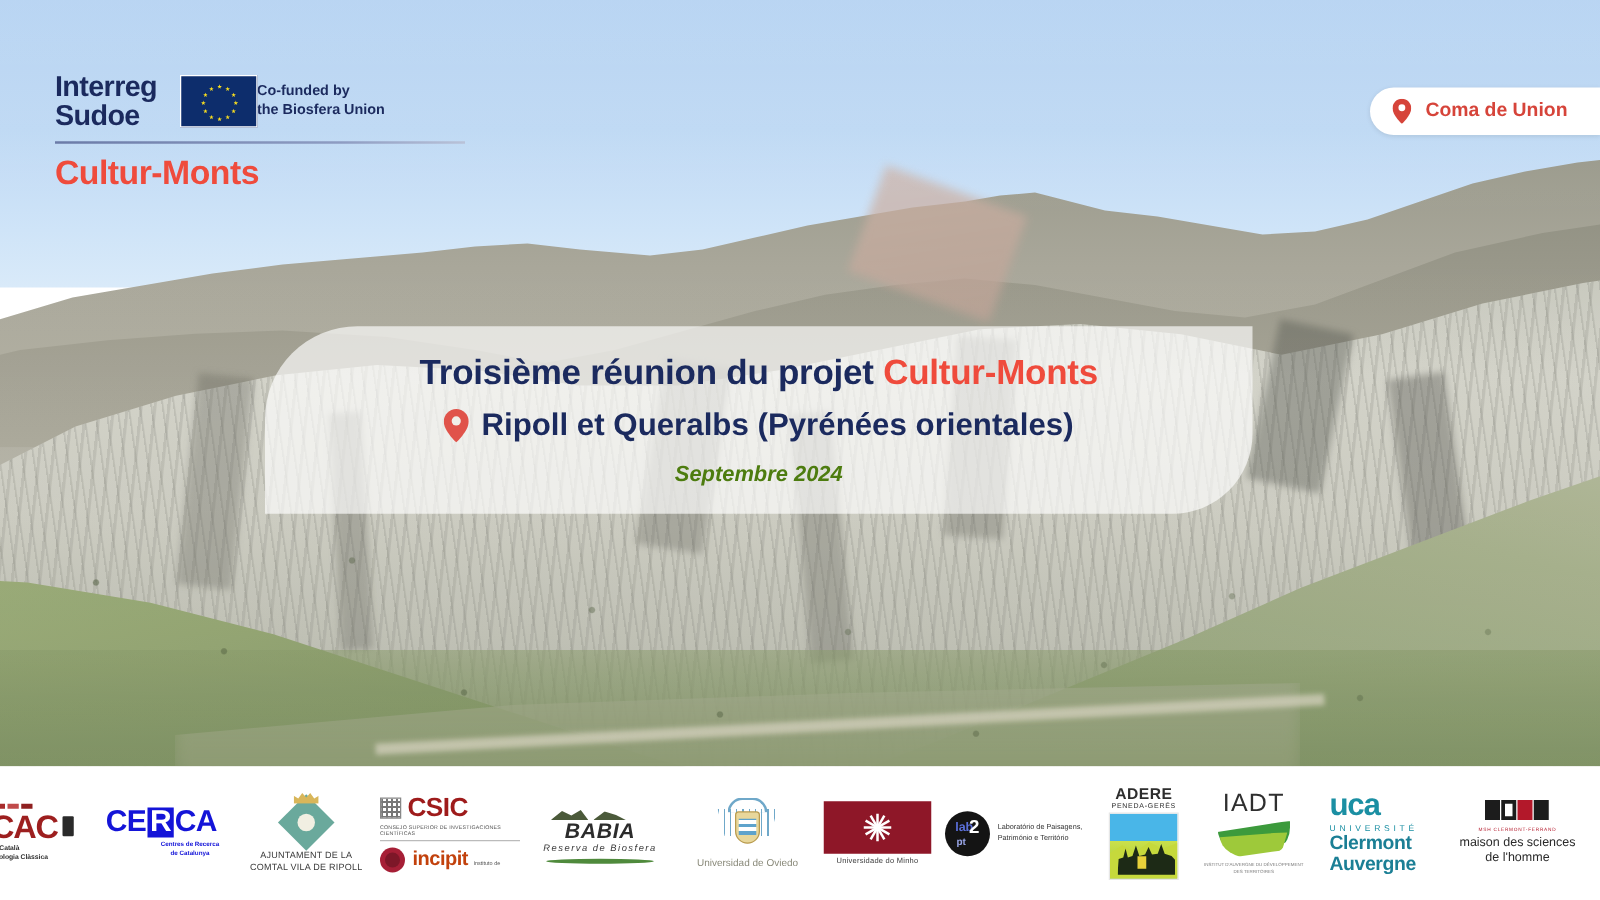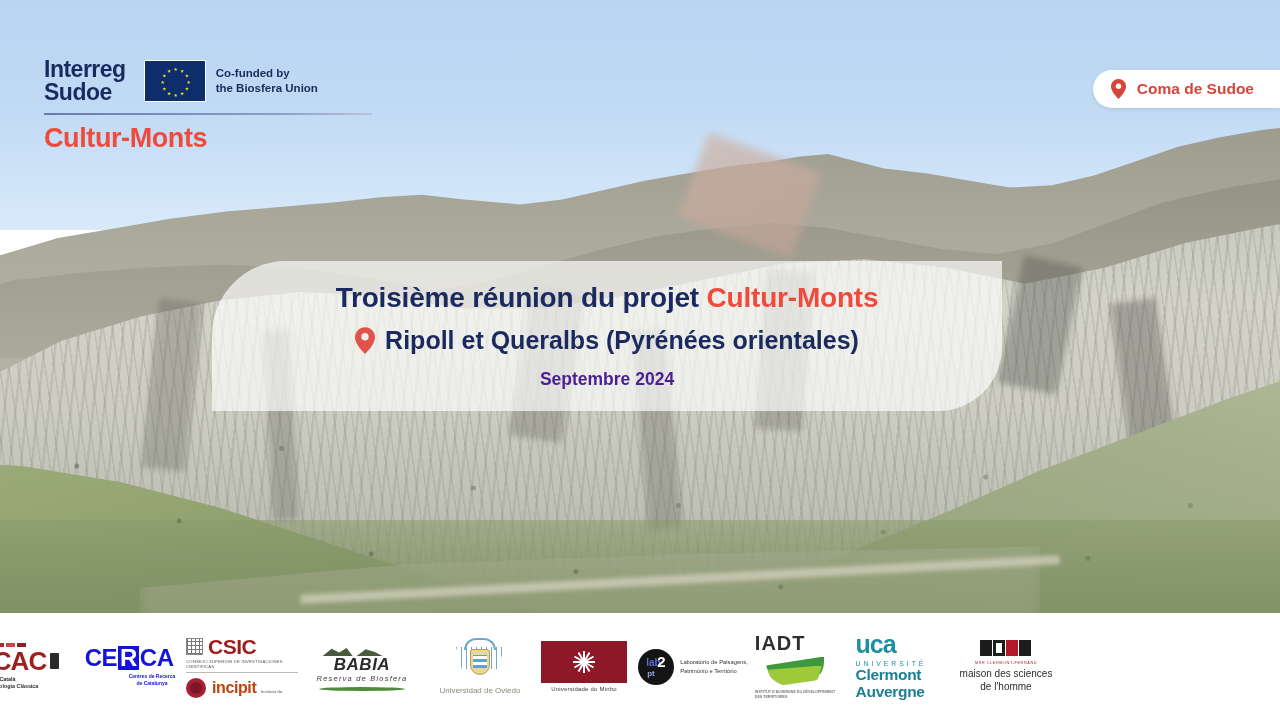--- a/index.html
+++ b/index.html
@@ -121,21 +121,21 @@
 
   
   .logo-block { position:absolute; left:44px; top:58px; width:340px; }
   .logo-top { display:flex; align-items:center; gap:18px; }
   .interreg-word {
     color:#1b2a5e; font-weight:bold; line-height:1.02; letter-spacing:-0.5px;
   }
   .interreg-word .l1 { font-size:23px; display:block; }
   .interreg-word .l2 { font-size:23px; display:block; }
 
-  .eu-lockup { display:flex; align-items:center; gap:10px; }
+  .eu-lockup { display:flex; align-items:center; }
   .eu-flag {
     width:62px; height:42px; background:#0d2d6c; border:1px solid #ffffff;
     position:relative; flex:0 0 auto;
   }
   .eu-flag .star {
     position:absolute; width:4px; height:4px; background:#f6dc20;
     clip-path: polygon(50% 0%,61% 35%,98% 35%,68% 57%,79% 91%,50% 70%,21% 91%,32% 57%,2% 35%,39% 35%);
   }
   .eu-text { color:#1b2a5e; font-size:11.5px; font-weight:bold; line-height:1.35; white-space:nowrap; }
 
@@ -169,21 +169,21 @@
   .t-line1 {
     font-size:28px; font-weight:bold; color:#1b2a5e; letter-spacing:-0.2px;
     white-space:nowrap; margin-bottom:12px;
   }
   .t-line1 .accent { color:#ef4b3c; }
   .t-line2 {
     display:flex; align-items:center; gap:10px;
     font-size:25px; font-weight:bold; color:#1b2a5e; white-space:nowrap;
     margin-bottom:14px;
   }
-  .t-line3 { font-size:17.5px; font-weight:bold; color:#4c1d95; }
+  .t-line3 { font-size:17.5px; font-weight:bold; color:#4d7c0f;font-style:italic; }
 
   
   .footer {
     position:absolute; left:0; top:613px; width:1280px; height:107px;
     background:#ffffff; display:flex; align-items:center;
   }
   .logo-slot {
     height:100%; display:flex; align-items:center; justify-content:center;
     flex:0 0 auto; position:relative;
   }
@@ -271,21 +271,21 @@
   .adere { width:90px; text-align:center; }
   .adere .cap { font-size:12.5px; font-weight:bold; color:#2d2d2d; letter-spacing:.4px; line-height:1; }
   .adere .cap2 { font-size:5.6px; color:#2d2d2d; letter-spacing:.6px; margin-bottom:2px; }
   .adere .pic { width:56px; height:54px; margin:0 auto; background:linear-gradient(to bottom,#49b6e8 0%,#49b6e8 42%,#cbe04a 42%,#9ec63a 100%); position:relative; border:1px solid #e6e6e6; }
   .adere .hill { position:absolute; left:0; bottom:0; width:100%; height:34px; background:#c6d93c; clip-path: polygon(0% 100%,0% 40%,18% 22%,38% 38%,58% 14%,78% 30%,100% 16%,100% 100%); }
   .adere .silh { position:absolute; left:6px; bottom:3px; width:46px; height:30px; background:#1d2a16;
     clip-path: polygon(0% 100%,2% 58%,10% 54%,14% 30%,18% 54%,26% 50%,32% 22%,38% 50%,48% 46%,54% 26%,60% 46%,70% 44%,76% 18%,82% 44%,94% 50%,100% 60%,100% 100%); }
   .adere .ylw { position:absolute; left:22px; bottom:8px; width:7px; height:10px; background:#e8d13a; }
 
   
-  .iadt { width:86px; text-align:left;font-weight:bold; }
+  .iadt { width:86px; text-align:center; }
   .iadt .word { font-size:20px; color:#2f2f2f; letter-spacing:1px; line-height:1; }
   .iadt .leaf { width:58px; height:30px; margin:4px auto 0; position:relative; }
   .iadt .leaf .a { position:absolute; inset:0; background:#3c9a3c; border-radius:0 0 60% 60%/0 0 100% 100%; clip-path: polygon(0% 30%,100% 0%,100% 55%,10% 100%,0% 70%); }
   .iadt .leaf .b { position:absolute; left:2px; top:9px; width:54px; height:21px; background:#9ec93a; border-radius:0 0 60% 60%/0 0 100% 100%; clip-path: polygon(0% 20%,100% 0%,92% 70%,10% 100%,0% 60%); }
   .iadt .tiny { font-size:3.6px; color:#7a7a7a; line-height:1.5; margin-top:3px; }
 
   
   .uca { width:106px; text-align:left; }
   .uca .mark { font-size:25px; font-weight:bold; color:#1b8fa3; letter-spacing:-1px; line-height:1; }
   .uca .l1 { font-size:6.8px; color:#1b8fa3; letter-spacing:3px; margin-top:3px; }
@@ -360,21 +360,21 @@
     </div>
     <div class="logo-rule"></div>
     <div class="cultur-monts">Cultur-Monts</div>
   </div>
 
   <div class="loc-badge">
     <svg class="pin" width="15" height="20" viewBox="0 0 24 32">
       <path d="M12 0C5.4 0 0 5.4 0 12c0 9 12 20 12 20s12-11 12-20C24 5.4 18.6 0 12 0z" fill="#d6443a"></path>
       <circle cx="12" cy="11.5" r="4.4" fill="#ffffff"></circle>
     </svg>
-    <span class="lbl">Coma de Sudoe</span>
+    <span class="lbl">Coma de Union</span>
   </div>
 
   <div class="title-card">
     <div class="t-line1">
       <span>Troisième réunion du projet </span><span class="accent">Cultur-Monts</span>
     </div>
     <div class="t-line2">
       <svg width="20" height="27" viewBox="0 0 24 32">
         <path d="M12 0C5.4 0 0 5.4 0 12c0 9 12 20 12 20s12-11 12-20C24 5.4 18.6 0 12 0z" fill="#e0534a"></path>
         <circle cx="12" cy="11.5" r="4.4" fill="#f0efe9"></circle>
@@ -411,20 +411,33 @@
             <span class="rbox">R</span>
             <span>CA</span>
         </div>
         <div class="sub">
           <div>Centres de Recerca</div>
           <div>de Catalunya</div>
         </div>
       </div>
     </div>
 
+    <div class="logo-slot ripoll">
+      <div>
+        <div class="crest">
+          <span class="diamond"></span>
+            <span class="crown"></span>
+            <span class="inner"></span>
+        </div>
+        <div class="sub">
+          <div>AJUNTAMENT DE LA</div>
+          <div>COMTAL VILA DE RIPOLL</div>
+        </div>
+      </div>
+    </div>
 
     <div class="logo-slot csic">
       <div>
         <div class="row1">
           <span class="grid"></span>
           <span class="word">CSIC</span>
         </div>
         <div class="tiny">CONSEJO SUPERIOR DE INVESTIGACIONES CIENTÍFICAS</div>
         <div class="hr"></div>
         <div class="row2">
@@ -483,20 +496,31 @@
         <span class="t1">lab</span>
         <span class="t2">2</span>
         <span class="t3">pt</span>
       </span>
       <span class="txt">
         <div>Laboratório de Paisagens,</div>
         <div>Património e Território</div>
       </span>
     </div>
 
+    <div class="logo-slot adere">
+      <div>
+        <div class="cap">ADERE</div>
+        <div class="cap2">PENEDA-GERÊS</div>
+        <div class="pic">
+          <span class="hill"></span>
+            <span class="silh"></span>
+            <span class="ylw"></span>
+        </div>
+      </div>
+    </div>
 
     <div class="logo-slot iadt">
       <div>
         <div class="word">IADT</div>
         <div class="leaf">
             <span class="a"></span>
             <span class="b"></span>
           </div>
         <div class="tiny">
           <div>INSTITUT D'AUVERGNE DU DÉVELOPPEMENT</div>

